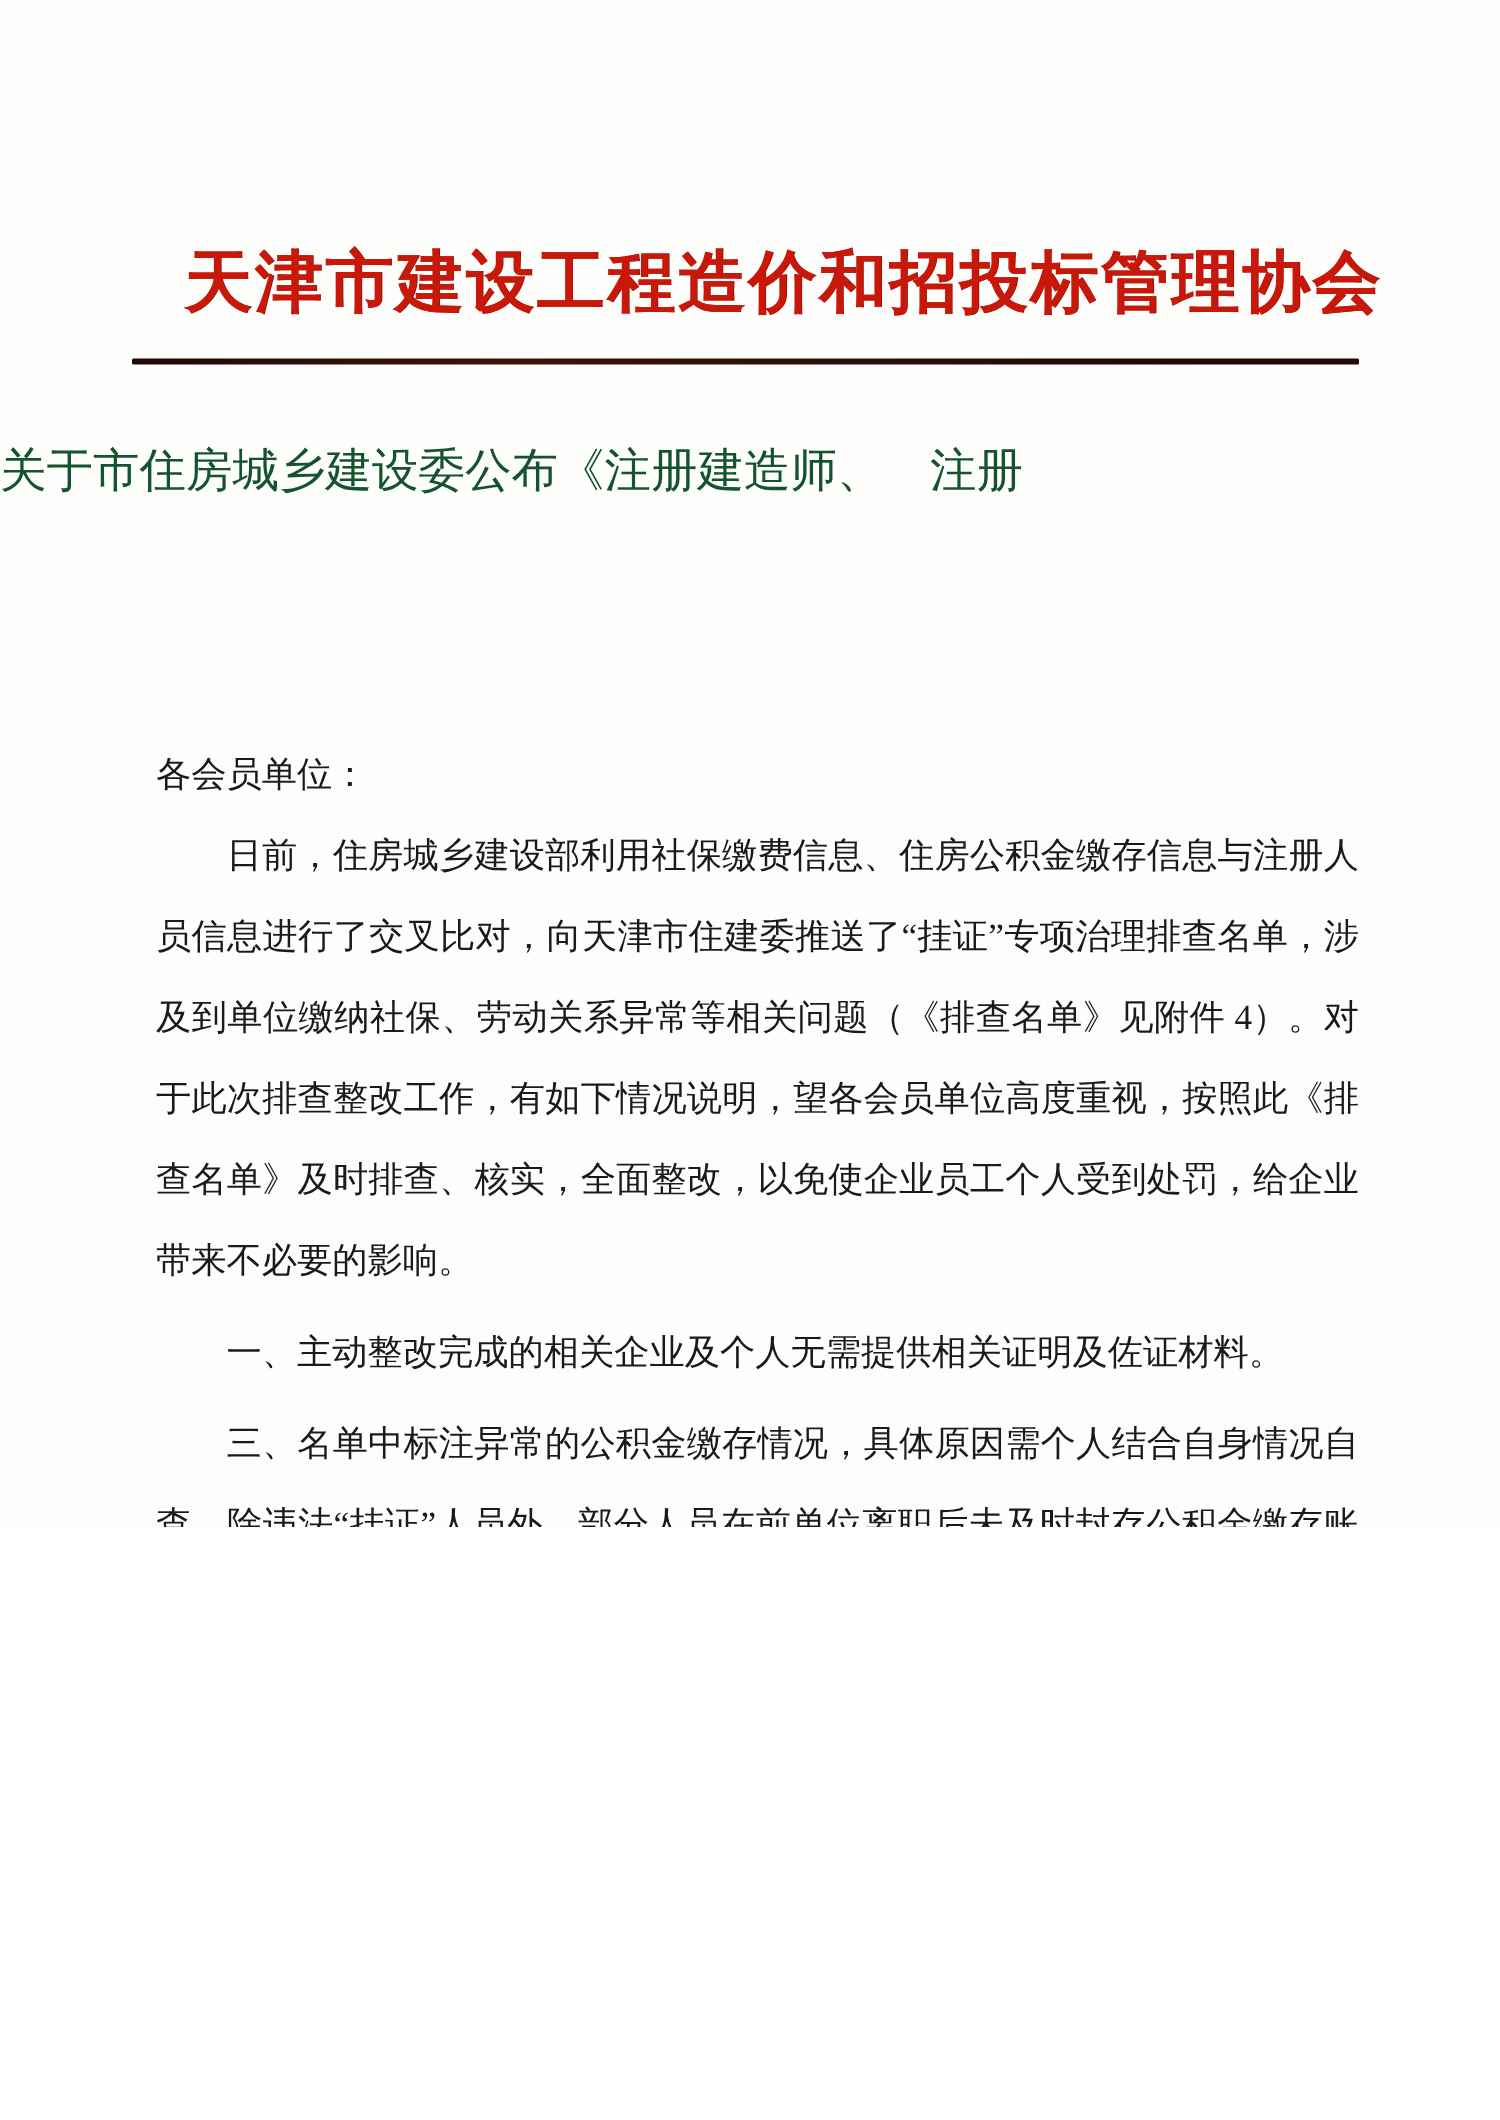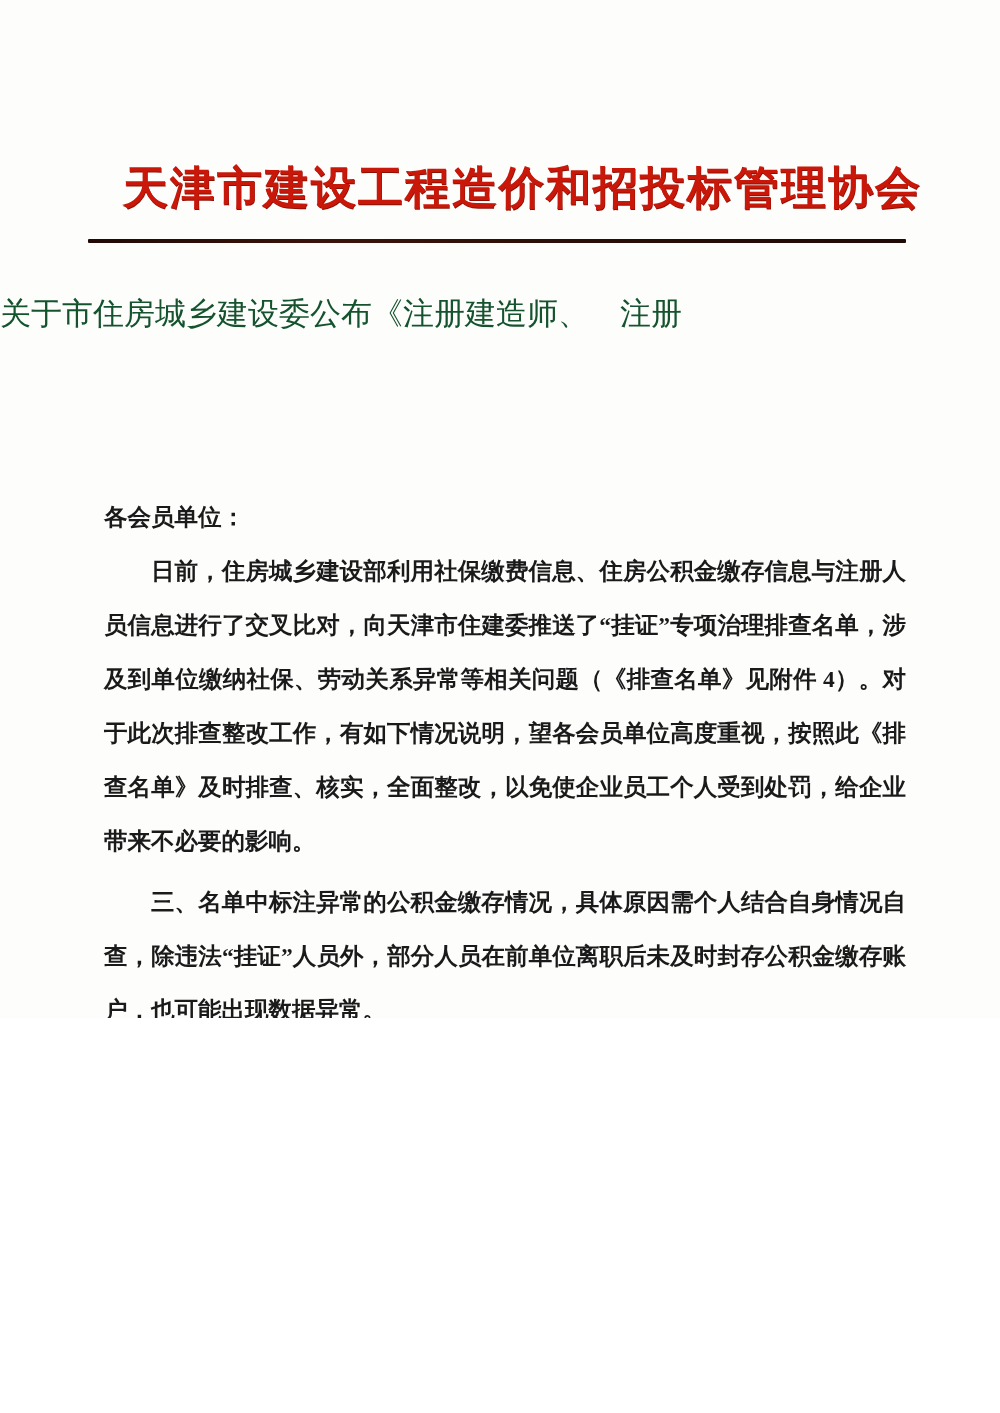--- a/index.html
+++ b/index.html
@@ -56,21 +56,20 @@
   }
   .body-text {
     position: absolute;
     top: 490px;
     left: 104px;
     width: 802px;
     font-size: 23.5px;
     line-height: 54px;
     text-align: justify;
     color: #1a1a1a;
-    font-weight: bold;
   }
   .salutation {
     margin: 0;
   }
   .para {
     margin: 0;
     text-indent: 2em;
   }
   .para.numbered {
     margin-top: 7px;
@@ -94,18 +93,19 @@
 
   <div class="divider"></div>
 
   <div class="doc-title">
     <div class="title-line">关于市住房城乡建设委公布《注册建造师、　注册</div>
   </div>
 
   <div class="body-text">
     <p class="salutation">各会员单位：</p>
     <p class="para">日前，住房城乡建设部利用社保缴费信息、住房公积金缴存信息与注册人员信息进行了交叉比对，向天津市住建委推送了“挂证”专项治理排查名单，涉及到单位缴纳社保、劳动关系异常等相关问题（《排查名单》见附件 4）。对于此次排查整改工作，有如下情况说明，望各会员单位高度重视，按照此《排查名单》及时排查、核实，全面整改，以免使企业员工个人受到处罚，给企业带来不必要的影响。</p>
+    <p class="para numbered">一、主动整改完成的相关企业及个人无需提供相关证明及佐证材料。</p>
     <p class="para numbered">三、名单中标注异常的公积金缴存情况，具体原因需个人结合自身情况自查，除违法“挂证”人员外，部分人员在前单位离职后未及时封存公积金缴存账户，也可能出现数据异常。</p>
   </div>
 
   <div class="page-number">1</div>
 
 </div>
 
 </body></html>

